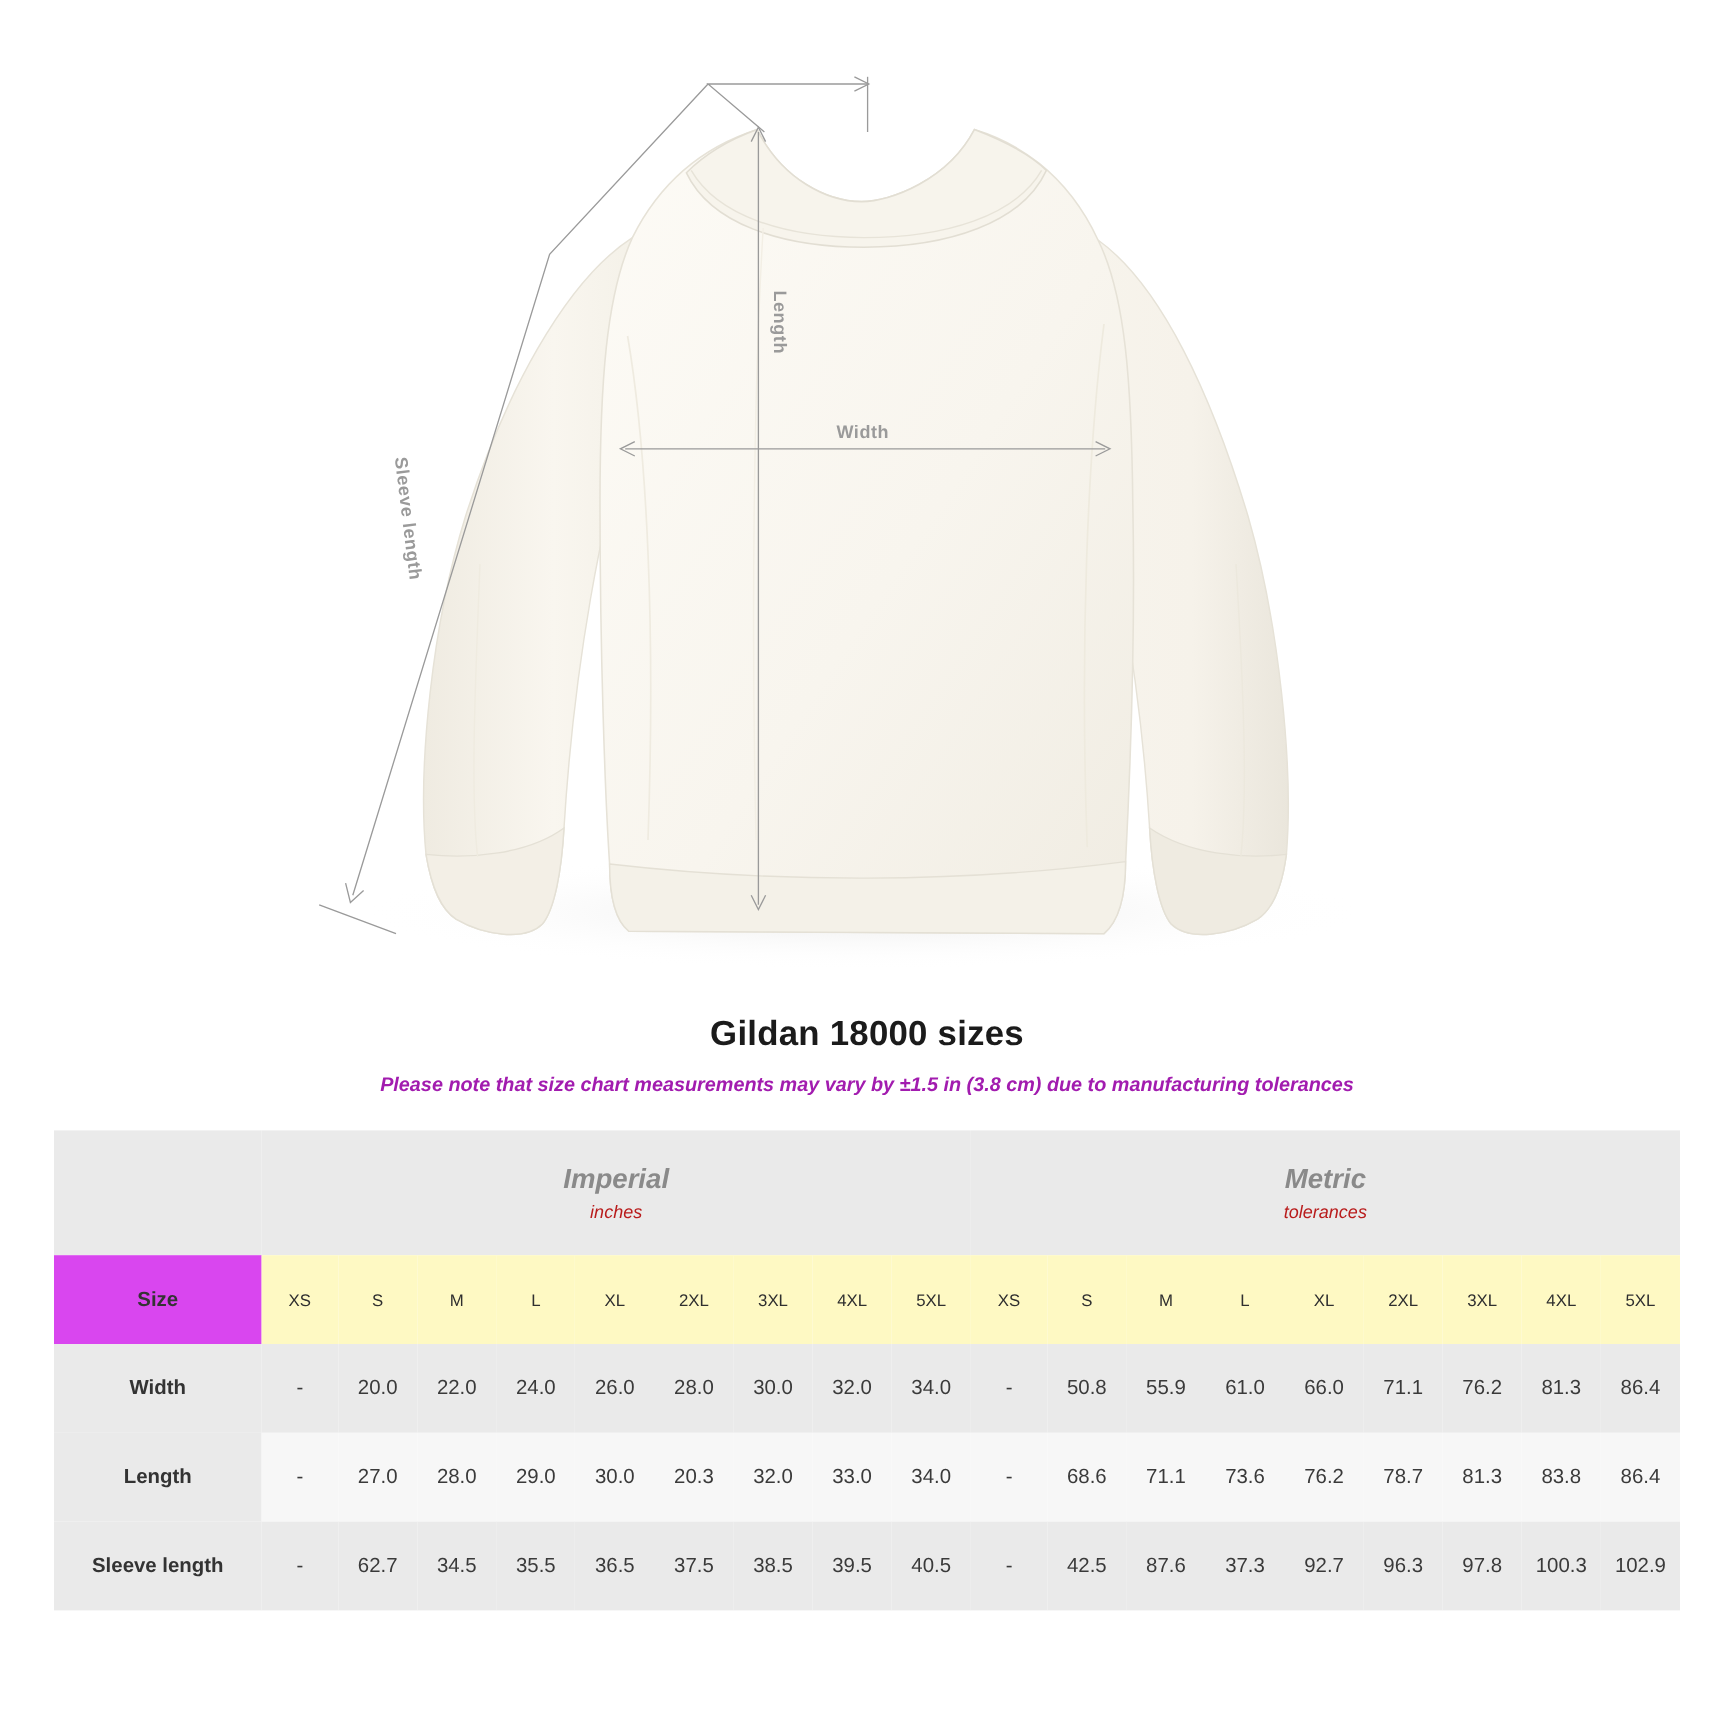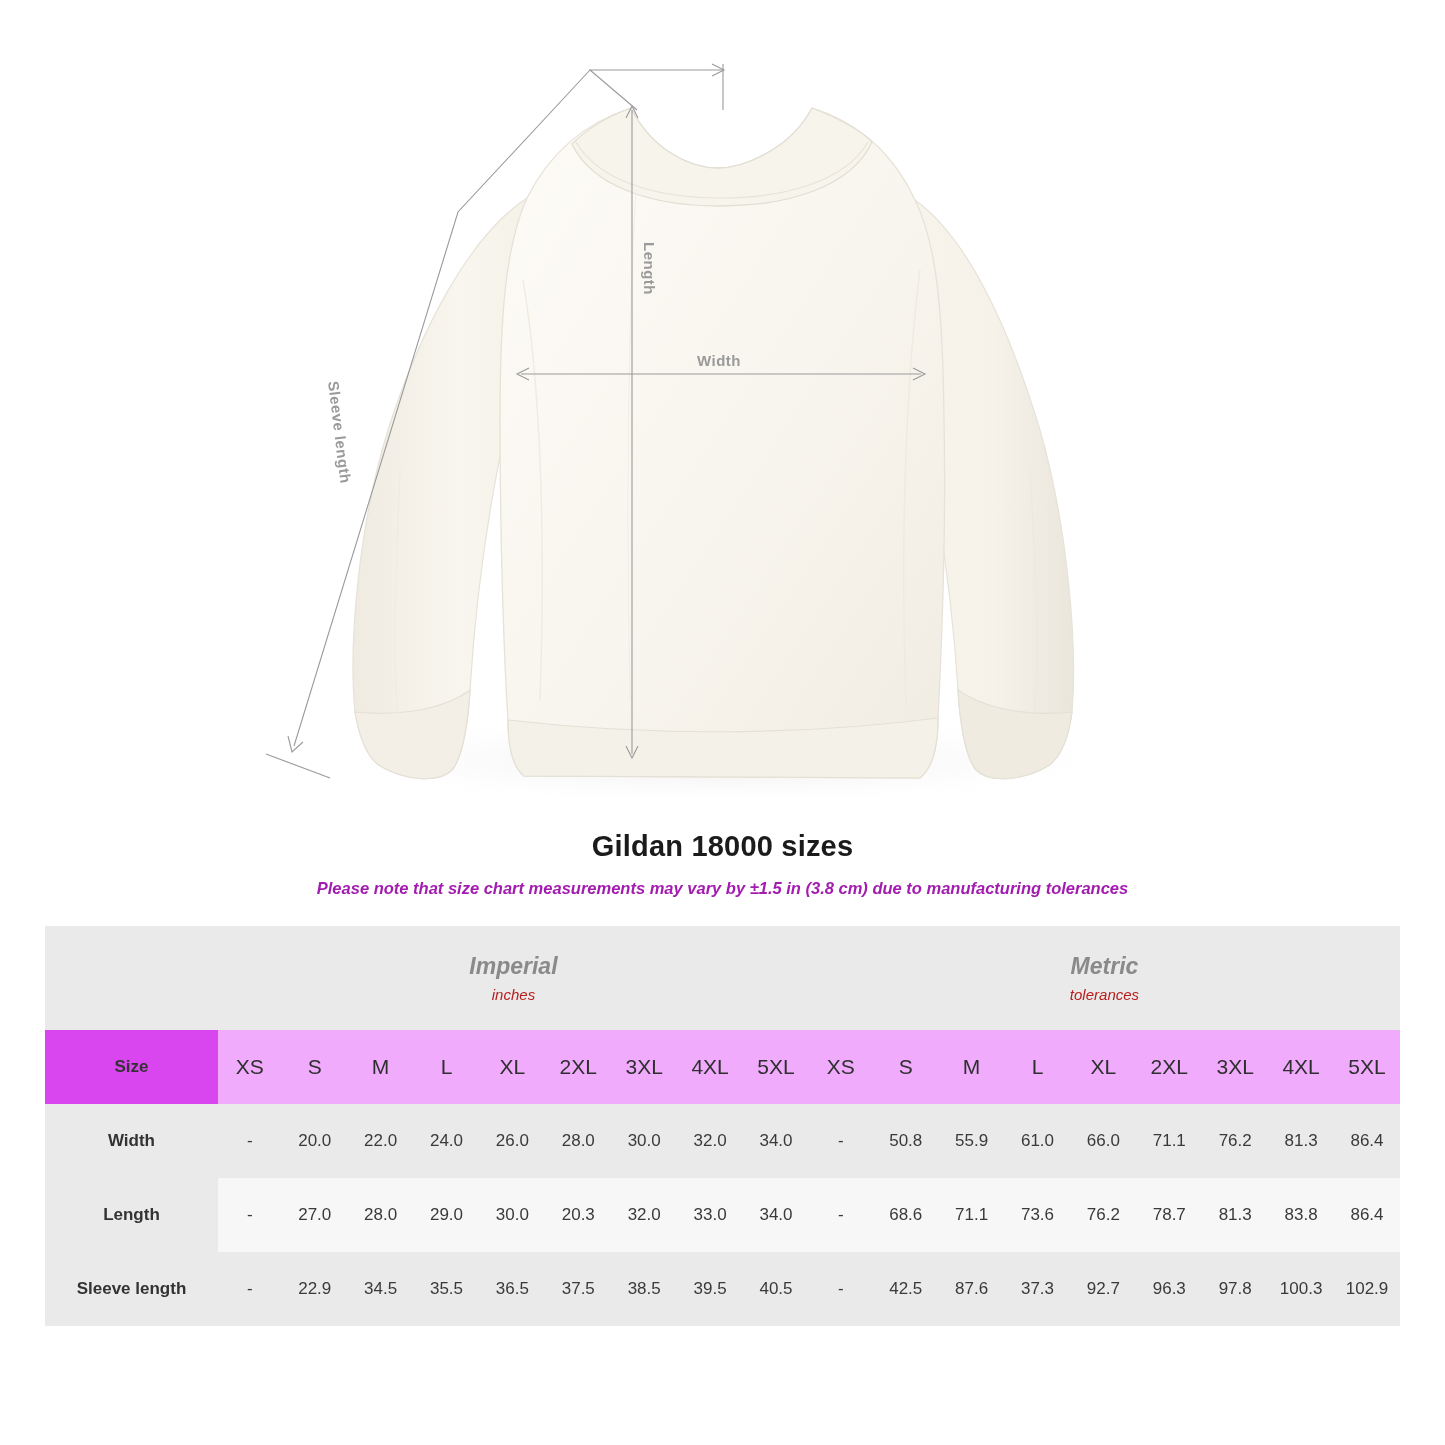--- a/index.html
+++ b/index.html
@@ -55,21 +55,21 @@
     top: 382px;
     transform: rotate(-7deg);
     transform-origin: top left;
     writing-mode: vertical-rl;
     text-orientation: mixed;
   }
 
   
   .title-block {
     text-align: center;
-    margin-top: 0;
+    margin-top: 16px;
   }
   .chart-title {
     font-size: 29px;
     font-weight: bold;
     color: #1b1b1b;
     letter-spacing: 0.2px;
   }
   .chart-note {
     margin-top: 16px;
     font-size: 16.5px;
@@ -114,22 +114,22 @@
     color: #b91c1c;
     margin-top: 6px;
   }
   .row-header-blank {
     background: #eaeaea;
   }
 
   tr.sizes-row td {
     height: 74px;
     vertical-align: middle;
-    background: #f0abfc;
-    font-size: 21px;
+    background: #fef9c3;
+    font-size: 14px;
     color: #2f2f2f;
   }
   tr.sizes-row td.rowlabel {
     background: #d946ef;
     font-weight: bold;
     font-size: 17px;
     color: #333333;
   }
   tr.data-row td {
     height: 74px;
@@ -344,21 +344,21 @@
           <td>76.2</td>
           <td>78.7</td>
           <td>81.3</td>
           <td>83.8</td>
           <td>86.4</td>
         </tr>
 
         <tr class="data-row shade">
           <td class="rowlabel">Sleeve length</td>
           <td>-</td>
-          <td>22.9</td>
+          <td>62.7</td>
           <td>34.5</td>
           <td>35.5</td>
           <td>36.5</td>
           <td>37.5</td>
           <td>38.5</td>
           <td>39.5</td>
           <td>40.5</td>
           <td>-</td>
           <td>42.5</td>
           <td>87.6</td>

